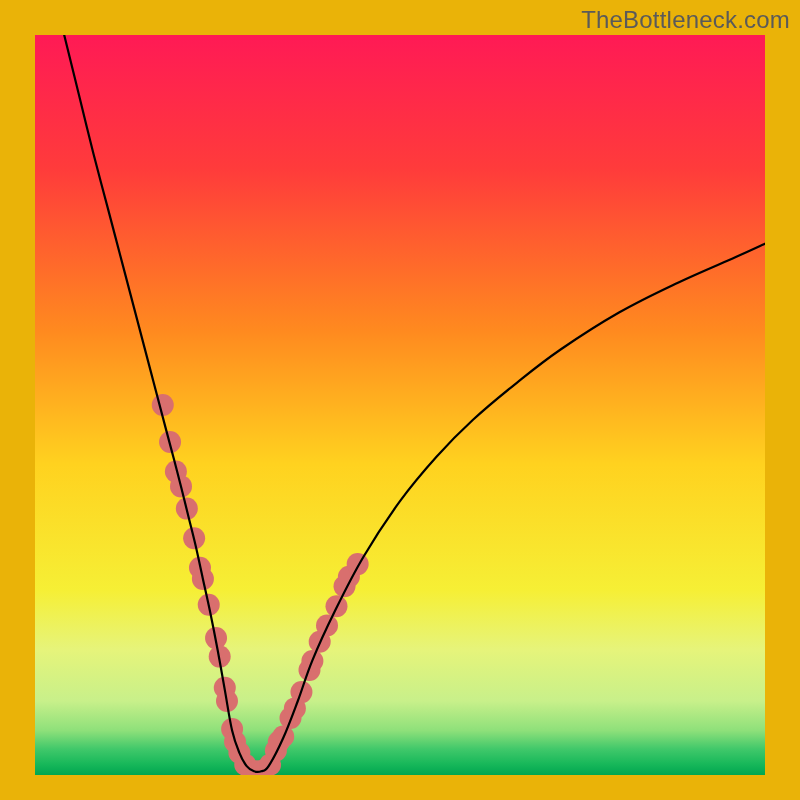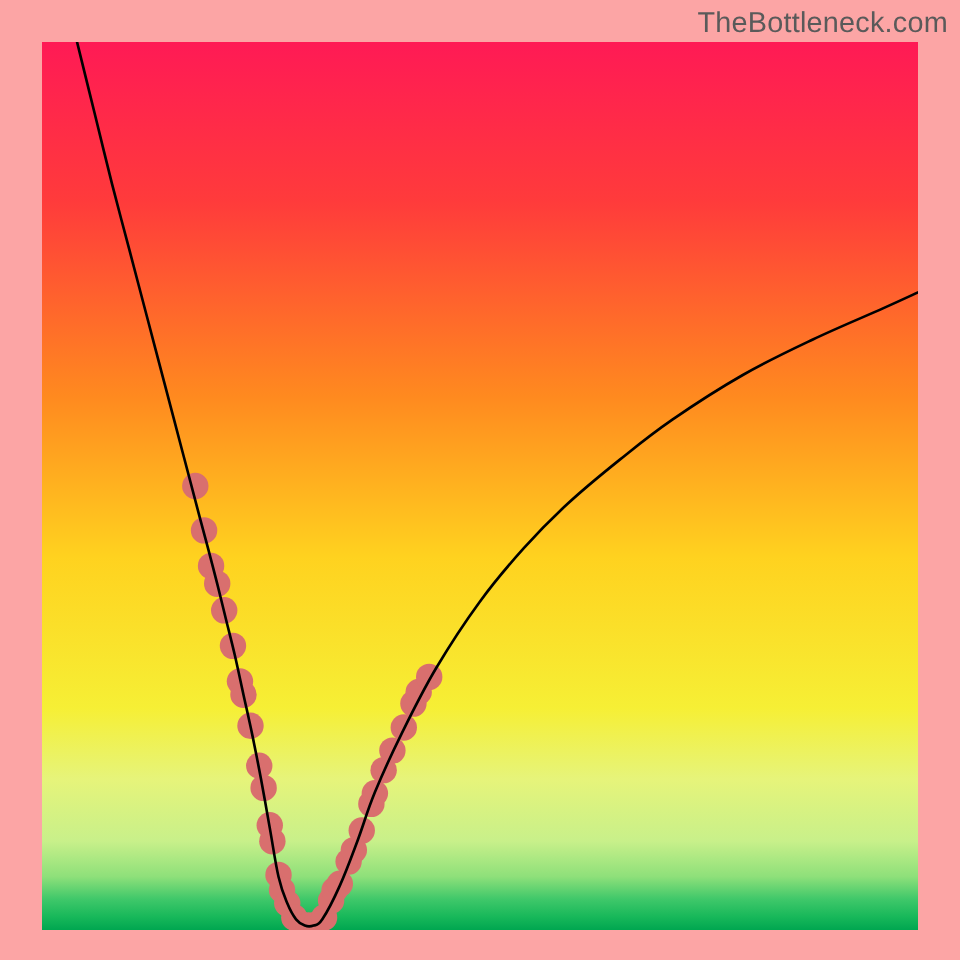--- a/index.html
+++ b/index.html
@@ -7,21 +7,21 @@
     padding: 0;
     width: 800px;
     height: 800px;
     background: #000;
     overflow: hidden;
   }
   .wrap {
     position: relative;
     width: 800px;
     height: 800px;
-    background: #fca5a5;
+    background: #eab308;
   }
   .watermark {
     position: absolute;
     top: 6px;
     right: 10px;
     font-family: Arial, Helvetica, sans-serif;
     font-size: 24px;
     font-weight: 500;
     color: #5a5a5a;
     z-index: 10;

